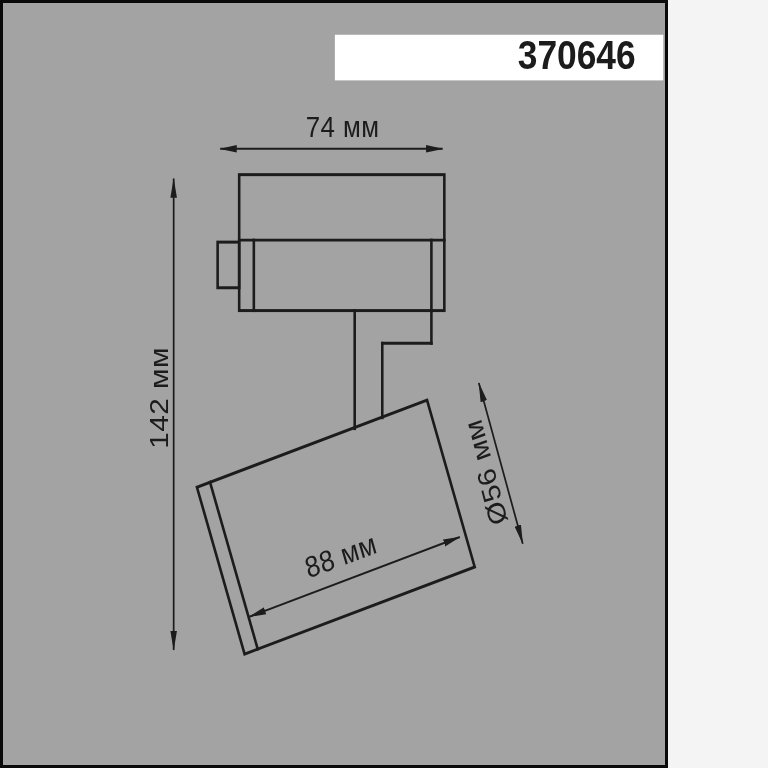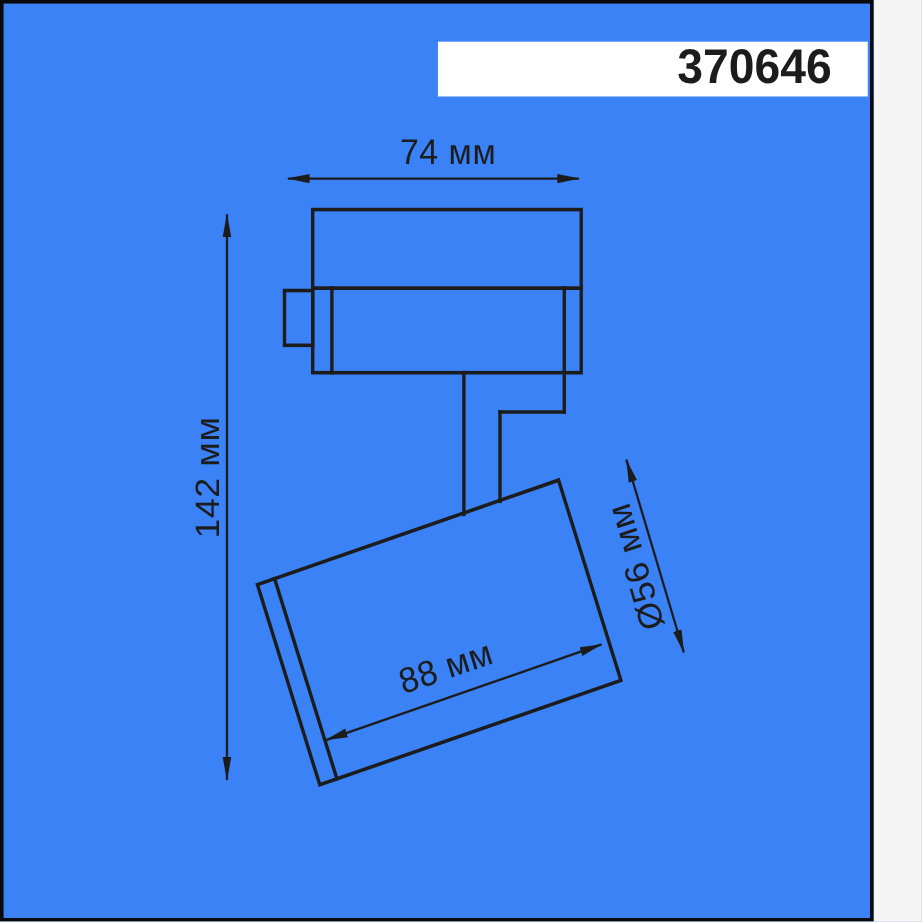--- a/index.html
+++ b/index.html
@@ -2,25 +2,25 @@
 <html><head>
 <meta charset="utf-8">
 <style>
   html, body {
     margin: 0;
     padding: 0;
     background: #f4f4f5;
   }
   .frame {
     position: relative;
-    width: 728px;
+    width: 668px;
     height: 768px;
     box-sizing: border-box;
     border: 3px solid #0a0a0a;
-    background: #3b82f6;
+    background: #a3a3a3;
     overflow: hidden;
   }
   svg.drawing {
     display: block;
     width: 100%;
     height: 100%;
   }
   text {
     font-family: "Liberation Sans", "DejaVu Sans", sans-serif;
     fill: #1c1c1c;

